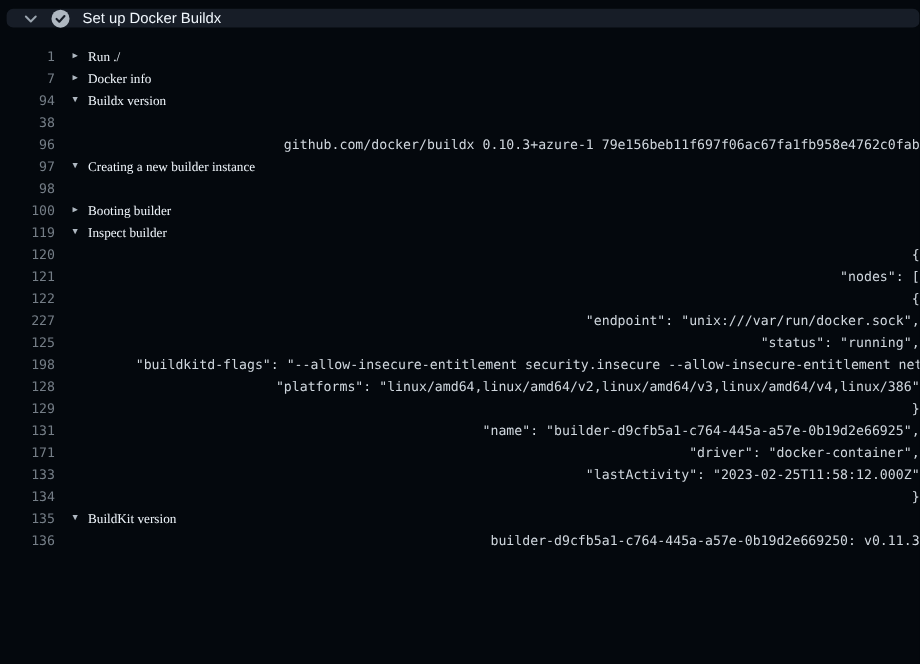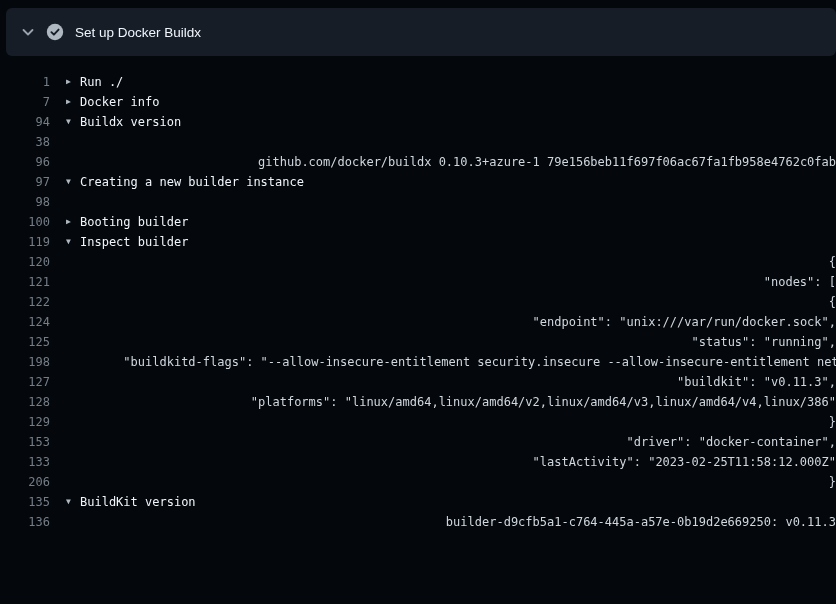--- a/index.html
+++ b/index.html
@@ -8,21 +8,21 @@
   }
   body {
     width: 836px;
     height: 604px;
     overflow: hidden;
     background: var(--page-bg, #04080d);
   }
   .step-header {
     margin: 8px 0 0 6px;
     width: 830px;
-    height: 48px;
+    height: 17px;
     box-sizing: border-box;
     background: var(--header-bg, #171d27);
     border-radius: 6px;
     display: flex;
     align-items: center;
     padding: 0 10px;
     cursor: pointer;
   }
   .step-header .chev {
     width: 16px;
@@ -74,21 +74,21 @@
     font-size: 8px;
     color: var(--arrow, #afb8c1);
     display: flex;
     align-items: center;
   }
   .line .text {
     flex: 1 1 auto;
     overflow: hidden;
   }
   .line.group { cursor: pointer; }
-  .t-group { color: var(--group-text, #f0f6fc); }
+  .t-group { color: var(--group-text, #f0f6fc); font-family: Liberation Serif, serif; }
   .t-out   { color: var(--output-text, #d0d7de); text-align: right; }
   .t-cmd   { color: var(--command-text, #539bf5); margin-top: 20px; }
 </style>
 </head>
 <body style="--page-bg: #04080d; --header-bg: #171d27; --title: #f0f6fc; --line-number: #757e87; --group-text: #f0f6fc; --output-text: #d0d7de; --command-text: #539bf5; --arrow: #afb8c1; --status-icon-fill: #afb8c1; --status-check: #171d27; --chevron: #9aa4ae;">
 
 <div class="step-header">
   <span class="chev">
     <svg width="16" height="16" viewBox="0 0 16 16">
       <path d="M3.5 6 L8 10.5 L12.5 6" fill="none" stroke="#9aa4ae" stroke-width="1.8" stroke-linecap="round" stroke-linejoin="round"></path>
@@ -109,24 +109,24 @@
     <div class="line group"><span class="num">94</span><span class="gutter">▼</span><span class="text t-group">Buildx version</span></div>
     <div class="line"><span class="num">38</span><span class="gutter"></span><span class="text t-cmd">/usr/bin/docker buildx version</span></div>
     <div class="line"><span class="num">96</span><span class="gutter"></span><span class="text t-out">github.com/docker/buildx 0.10.3+azure-1 79e156beb11f697f06ac67fa1fb958e4762c0fab</span></div>
     <div class="line group"><span class="num">97</span><span class="gutter">▼</span><span class="text t-group">Creating a new builder instance</span></div>
     <div class="line"><span class="num">98</span><span class="gutter"></span><span class="text t-cmd">/usr/bin/docker buildx create --name builder-d9cfb5a1-c764-445a-a57e-0b19d2e66925 --driver docker-container</span></div>
     <div class="line group"><span class="num">100</span><span class="gutter">▶</span><span class="text t-group">Booting builder</span></div>
     <div class="line group"><span class="num">119</span><span class="gutter">▼</span><span class="text t-group">Inspect builder</span></div>
     <div class="line"><span class="num">120</span><span class="gutter"></span><span class="text t-out">{</span></div>
     <div class="line"><span class="num">121</span><span class="gutter"></span><span class="text t-out">  "nodes": [</span></div>
     <div class="line"><span class="num">122</span><span class="gutter"></span><span class="text t-out">    {</span></div>
-    <div class="line"><span class="num">124</span><span class="gutter"></span><span class="text t-out">      "endpoint": "unix:///var/run/docker.sock",</span></div>
+    <div class="line"><span class="num">227</span><span class="gutter"></span><span class="text t-out">      "endpoint": "unix:///var/run/docker.sock",</span></div>
     <div class="line"><span class="num">125</span><span class="gutter"></span><span class="text t-out">      "status": "running",</span></div>
     <div class="line"><span class="num">198</span><span class="gutter"></span><span class="text t-out">      "buildkitd-flags": "--allow-insecure-entitlement security.insecure --allow-insecure-entitlement network</span></div>
-    <div class="line"><span class="num">127</span><span class="gutter"></span><span class="text t-out">      "buildkit": "v0.11.3",</span></div>
     <div class="line"><span class="num">128</span><span class="gutter"></span><span class="text t-out">      "platforms": "linux/amd64,linux/amd64/v2,linux/amd64/v3,linux/amd64/v4,linux/386"</span></div>
     <div class="line"><span class="num">129</span><span class="gutter"></span><span class="text t-out">    }</span></div>
-    <div class="line"><span class="num">153</span><span class="gutter"></span><span class="text t-out">  "driver": "docker-container",</span></div>
+    <div class="line"><span class="num">131</span><span class="gutter"></span><span class="text t-out">  "name": "builder-d9cfb5a1-c764-445a-a57e-0b19d2e66925",</span></div>
+    <div class="line"><span class="num">171</span><span class="gutter"></span><span class="text t-out">  "driver": "docker-container",</span></div>
     <div class="line"><span class="num">133</span><span class="gutter"></span><span class="text t-out">  "lastActivity": "2023-02-25T11:58:12.000Z"</span></div>
-    <div class="line"><span class="num">206</span><span class="gutter"></span><span class="text t-out">}</span></div>
+    <div class="line"><span class="num">134</span><span class="gutter"></span><span class="text t-out">}</span></div>
     <div class="line group"><span class="num">135</span><span class="gutter">▼</span><span class="text t-group">BuildKit version</span></div>
     <div class="line"><span class="num">136</span><span class="gutter"></span><span class="text t-out">builder-d9cfb5a1-c764-445a-a57e-0b19d2e669250: v0.11.3</span></div>
   </div>
 
 </body></html>

